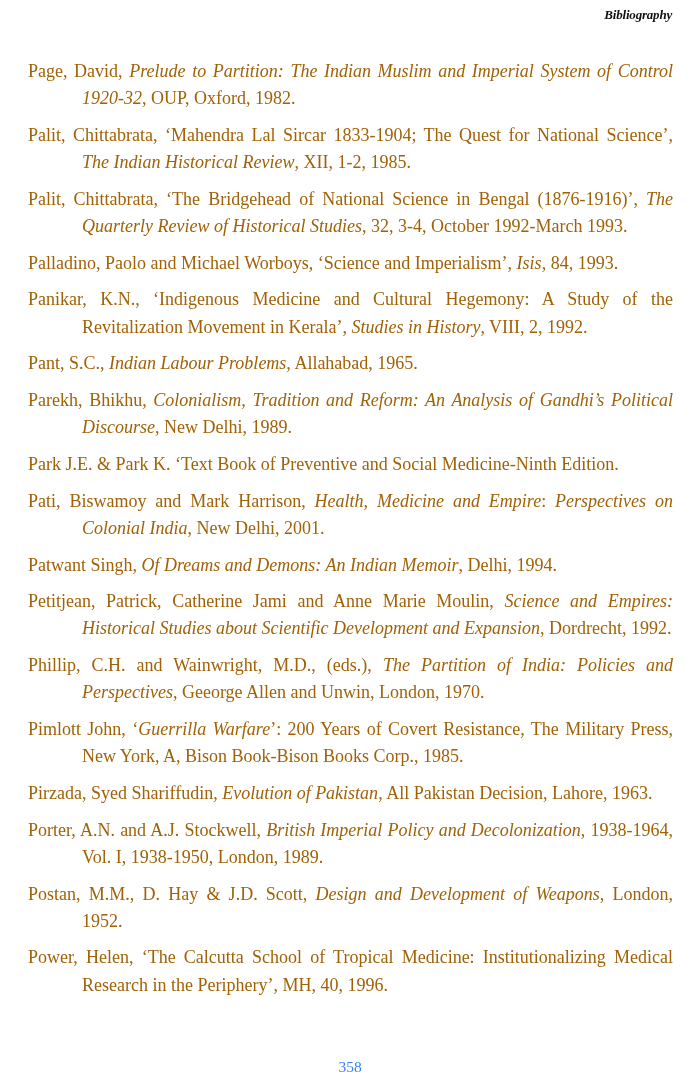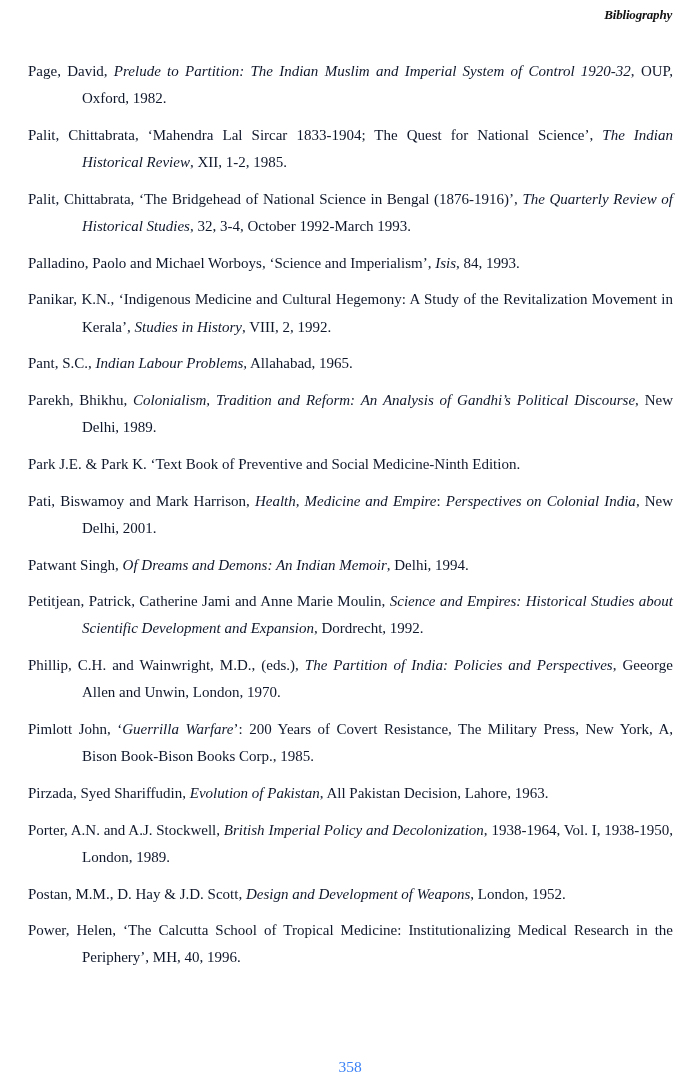--- a/index.html
+++ b/index.html
@@ -36,28 +36,28 @@
   }
 
   .biblio {
     position: absolute;
     left: 28px;
     top: 58px;
     width: 645px;
   }
 
   .entry {
-    font-size: 15px;
+    font-size: 18px;
     line-height: 27.2px;
     text-align: justify;
     text-justify: inter-word;
     padding-left: 54px;
     text-indent: -54px;
     margin: 0 0 9.5px 0;
-    color: #0f172a;
+    color: #a16207;
     -webkit-hyphens: none;
     hyphens: none;
   }
   .entry:last-child { margin-bottom: 0; }
 
   .entry i {
     font-style: italic;
   }
 
   .folio {

